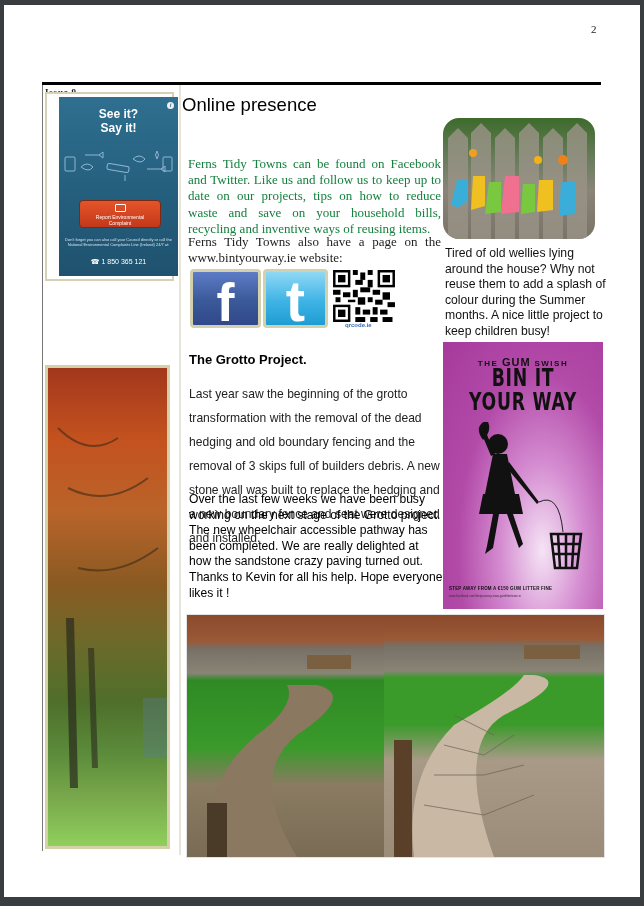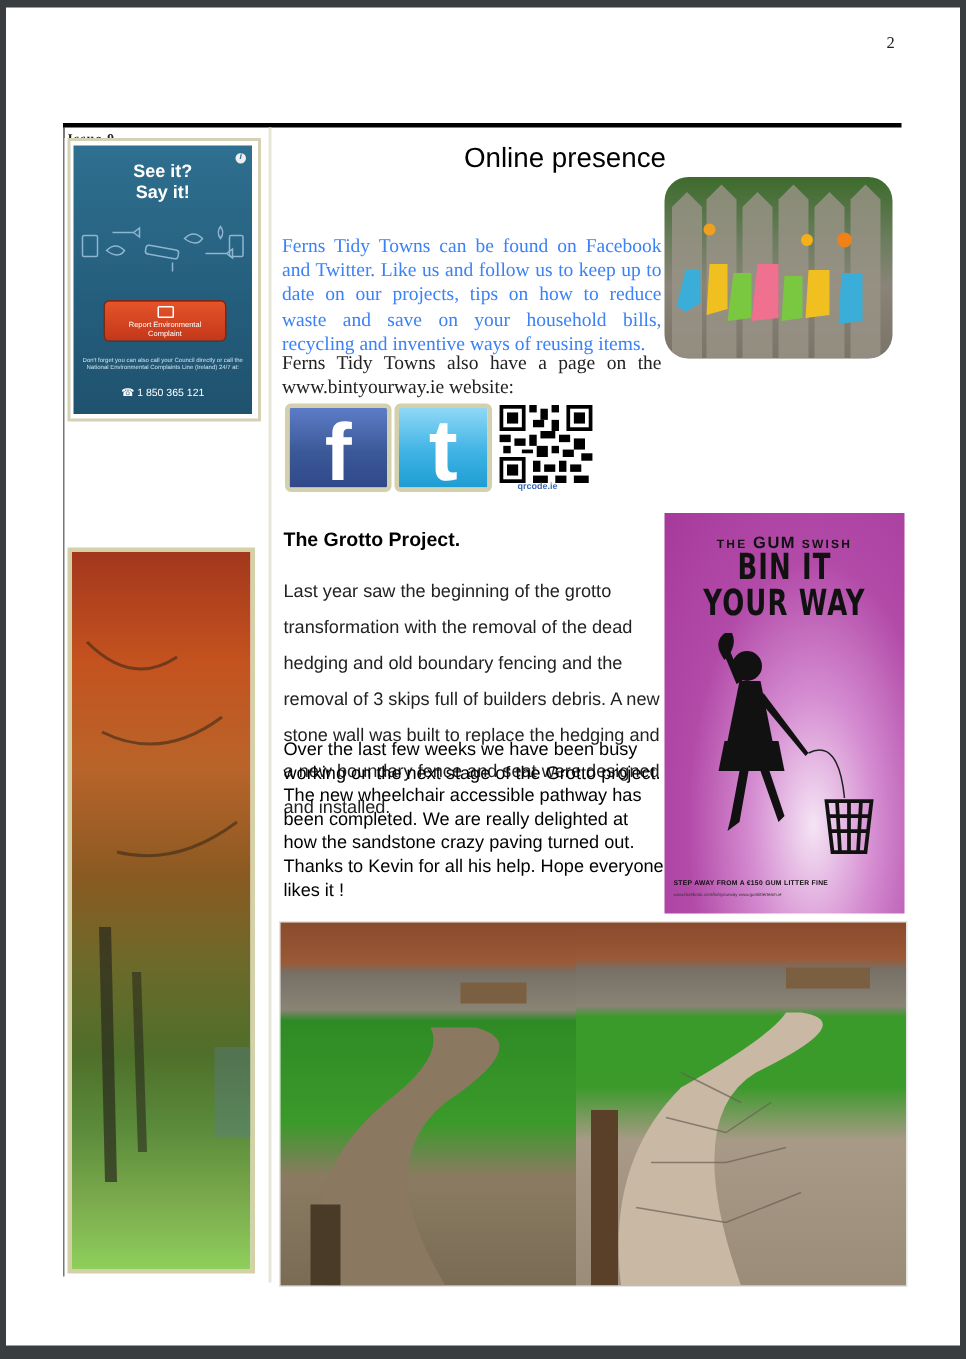--- a/index.html
+++ b/index.html
@@ -8,35 +8,35 @@
   .abs { position:absolute; }
   .pagenum { left:587px; top:18px; font-size:11px; font-family:"Liberation Serif", serif; color:#222; }
   .issue { left:41px; top:50px; font-size:9px; font-weight:bold; letter-spacing:0.8px; font-family:"Liberation Serif", serif; color:#222;margin-top:32px; }
   .rule { left:38px; top:77px; width:559px; height:3px; background:#000; }
   .rule-tick { left:38px; top:77px; width:1px; height:10px; background:#000; }
   .vline-left { left:38px; top:80px; width:1px; height:766px; background:#777; }
   .vline-mid { left:175px; top:80px; width:2px; height:770px; background:#e8e6d8; }
 
   
   .app-box { left:41px; top:87px; width:125px; height:185px; border:2px solid #d4d1b5; background:#fff; }
-  .app-screen { position:absolute; left:2px; top:3px; width:119px; height:179px; background:linear-gradient(180deg,#2f6f8f 0%,#245d7c 60%,#1f526e 100%); color:#fff; text-align:center; }
+  .app-screen { position:absolute; left:12px; top:3px; width:119px; height:179px; background:linear-gradient(180deg,#2f6f8f 0%,#245d7c 60%,#1f526e 100%); color:#fff; text-align:center; }
   .app-title { position:absolute; left:0; right:0; top:10px; font-size:12px; font-weight:bold; line-height:14px; }
   .app-info { position:absolute; right:4px; top:5px; width:7px; height:7px; border-radius:50%; background:#eee; color:#2f6f8f; font-size:6px; line-height:7px; font-style:italic; font-weight:bold; }
   .app-doodles { position:absolute; left:4px; top:48px; width:111px; height:40px; }
   .app-btn { position:absolute; left:20px; top:103px; width:80px; height:26px; border-radius:4px; background:linear-gradient(180deg,#e5542a,#c3381a); border:1px solid #7a2a14; font-size:5px; line-height:6px; color:#fff; }
   .app-btn .cam { display:block; margin:3px auto 2px; width:9px; height:6px; border:1px solid #fff; border-radius:1px; }
   .app-small { position:absolute; left:6px; right:6px; top:140px; font-size:4px; line-height:5px; color:#cfe3ee; }
   .app-phone { position:absolute; left:0; right:0; top:161px; font-size:7px; color:#fff; }
   .left-text { left:43px; top:280px; width:132px; font-size:12.3px; line-height:15.6px; color:#111; }
   .tree-box { left:41px; top:360px; width:125px; height:484px; border:3px solid #d4d1a8; background:linear-gradient(180deg,#a2371c 0%,#c4521f 15%,#b9642a 30%,#8a5a22 45%,#6b6a2a 58%,#4f6f2a 70%,#5a8a3a 80%,#79a84c 90%,#8fcf5c 100%); box-sizing:border-box; }
 
   
-  .online-title { left:178px; top:89px; width:262px; text-align:right; font-size:18.5px; color:#000; }
+  .online-title { left:178px; top:89px; width:262px; text-align:left; font-size:18.5px; color:#000; }
   .fb-heading { left:184px; top:129px; font-family:"Liberation Serif", serif; font-weight:bold; font-size:17.5px; color:#c00000; white-space:nowrap; }
-  .fb-para { left:184px; top:151px; width:253px; font-family:"Liberation Serif", serif; font-size:13px; line-height:16.2px; text-align:justify; color:#3b82f6; }
+  .fb-para { left:184px; top:151px; width:253px; font-family:"Liberation Serif", serif; font-size:13px; line-height:16.2px; text-align:justify; color:#15803d; }
   .fb-para2 { left:184px; top:229px; width:253px; font-family:"Liberation Serif", serif; font-size:13px; line-height:16.2px; text-align:justify; color:#222; }
   .fb-icon { left:186px; top:264px; width:71px; height:59px; border:3px solid #d3d0ae; box-sizing:border-box; background:linear-gradient(180deg,#5d7cc7 0%,#3b5998 55%,#30488a 100%); border-radius:4px; color:#fff; font-weight:bold; font-size:54px; line-height:60px; text-align:center; font-family:"Liberation Sans", sans-serif; overflow:hidden; }
   .tw-icon { left:259px; top:264px; width:65px; height:59px; border:3px solid #d3d0ae; box-sizing:border-box; background:linear-gradient(180deg,#8fd8f5 0%,#3fb3e5 55%,#1e9dd3 100%); border-radius:4px; color:#fff; font-weight:bold; font-size:58px; line-height:58px; text-align:center; font-family:"Liberation Sans", sans-serif; overflow:hidden; }
   .qr { left:328px; top:265px; width:64px; height:52px; }
   .qr-label { left:341px; top:317px; font-size:6px; color:#3a6bb5; font-weight:bold; }
   .grotto-heading { left:185px; top:347px; font-size:13px; font-weight:bold; color:#000; }
   .grotto-p1 { left:185px; top:377px; width:254px; font-size:12.1px; line-height:24px; color:#222; }
   .grotto-p2 { left:185px; top:487px; width:254px; font-size:12.1px; line-height:15.6px; color:#000000; }
 
   
@@ -169,20 +169,21 @@
         <path d="M14 62 l10 0 l0 22 l-10 6 l-6 -4 z" fill="#3aaed8"></path>
         <path d="M30 58 l12 0 l0 30 l-14 4 z" fill="#f0c020"></path>
         <path d="M46 64 l12 0 l0 30 l-16 2 z" fill="#7ac840"></path>
         <path d="M62 58 l14 0 l0 36 l-18 2 z" fill="#f07090"></path>
         <path d="M80 66 l12 0 l0 28 l-14 2 z" fill="#7ac840"></path>
         <path d="M96 62 l14 0 l0 30 l-16 2 z" fill="#f0c020"></path>
         <path d="M118 64 l14 0 l0 32 l-16 2 z" fill="#3aaed8"></path>
       </g>
     </svg>
   </div>
+  <div class="abs summer-text">Tired of old wellies lying around the house? Why not reuse them to add a splash of colour during the Summer months. A nice little project to keep children busy!</div>
   <div class="abs gum-poster">
     <div class="gum-top">
       <span>THE</span>
       <b>GUM</b>
       <span>SWISH</span>
     </div>
     <div class="gum-big">
       <div>BIN IT</div>
       <div>YOUR WAY</div>
     </div>

